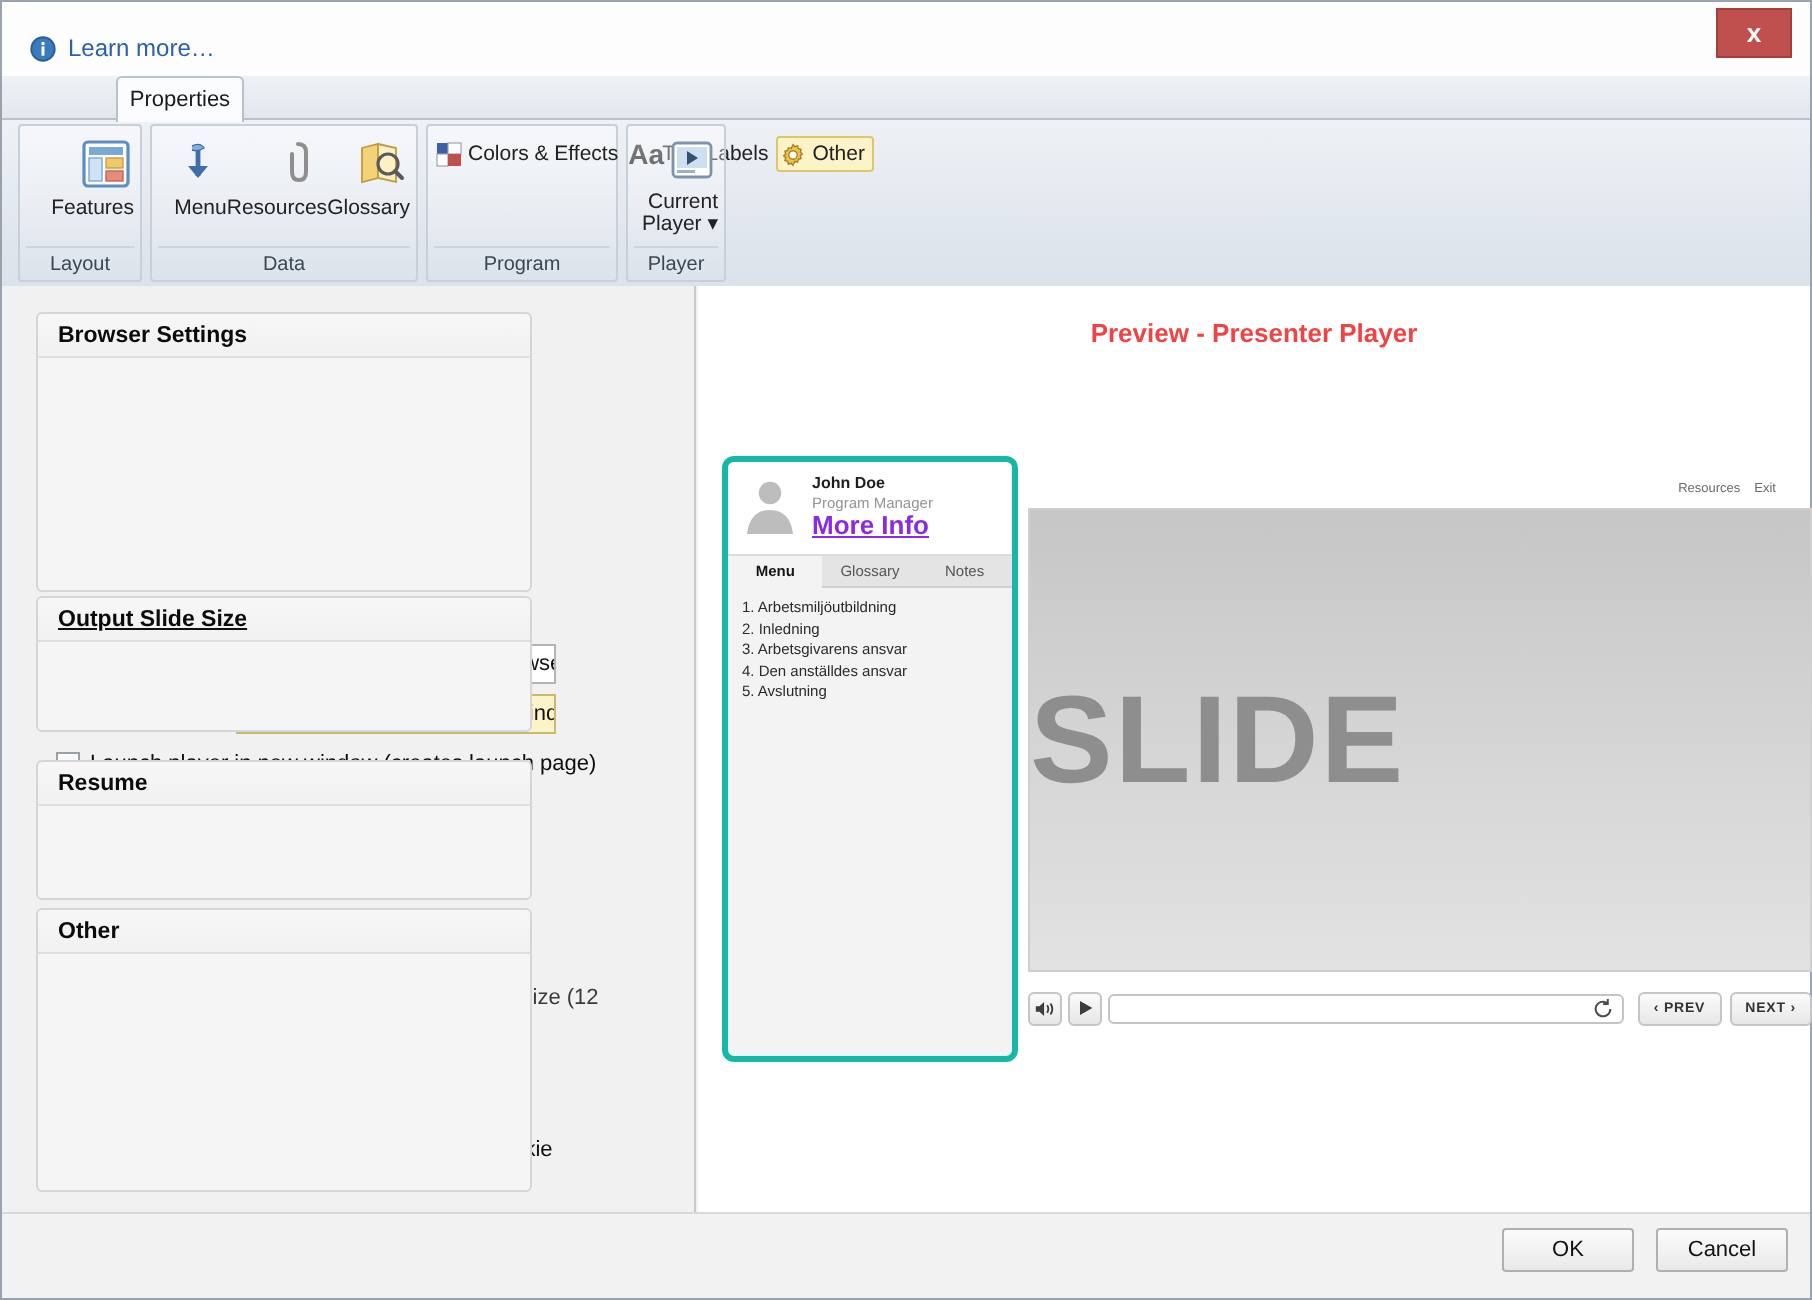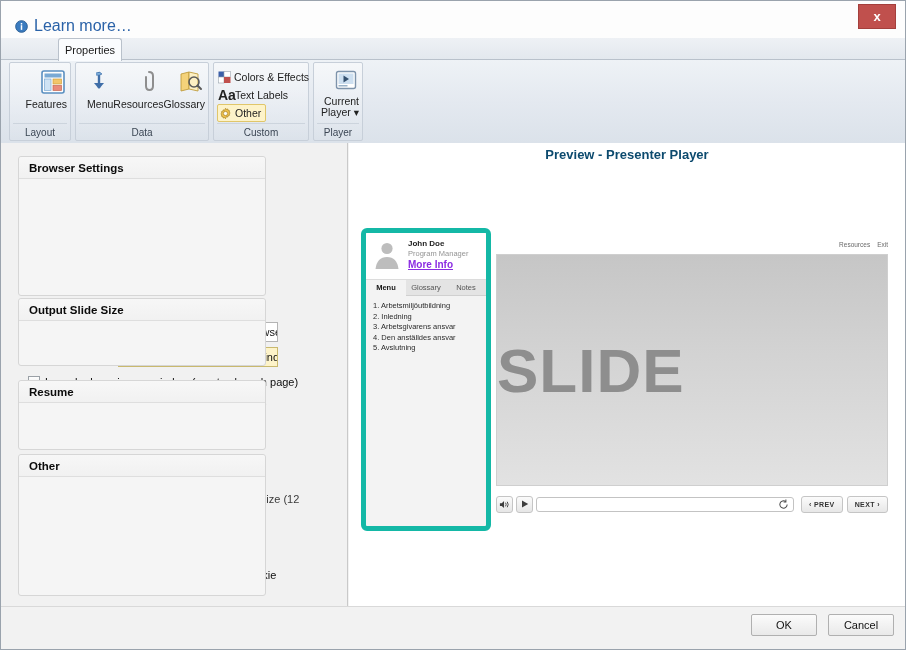--- a/index.html
+++ b/index.html
@@ -192,44 +192,44 @@
   }
   .spin .arrows {
     position:absolute; right:0; top:0; width:12px; height:17px;
     border-left:1px solid #cfcfcf;
     display:flex; flex-direction:column;
   }
   .spin .arrows div { flex:1; display:flex; align-items:center; justify-content:center; font-size:6px; color:#8a8a8a; }
 
   
   .preview-title {
-    position: absolute; left: 0; top: 4px; width: 556px;
-    text-align: center; font-weight: bold; font-size: 13px; color: #0c4a6e;
+    position: absolute; left: 0; top: 16px; width: 556px;
+    text-align: center; font-weight: bold; font-size: 13px; color: #ef4444;
   }
 
   .player {
     position: absolute; left: 12px; top: 85px; width: 531px; height: 313px;
     display: flex;
   }
   .player-left {
-    width: 130px; height: 303px;
+    width: 148px; height: 303px;
     background: #f3f3f3;
-    border: 5px solid #14b8a6;
+    border: 3px solid #14b8a6;
     border-radius: 6px;
     overflow: hidden;
   }
   .profile {
     background: #ffffff; height: 47px; display: flex; align-items: flex-start;
     padding: 6px 5px 0 6px;
     border-bottom: 1px solid #dcdcdc;
   }
   .avatar { width: 30px; height: 30px; flex: none; margin-right: 6px; }
   .p-name { font-size: 8px; font-weight: bold; color: #1d1d1d; line-height: 10px; }
   .p-role { font-size: 7.5px; color: #949494; line-height: 10px; }
-  .p-more { font-size: 10px; color: #8a2be2; text-decoration: underline; font-weight: bold; line-height: 11px; cursor: pointer; }
+  .p-more { font-size: 13px; color: #8a2be2; text-decoration: underline; font-weight: bold; line-height: 11px; cursor: pointer; }
 
   .ptabs { display: flex; height: 16px; background: #e4e4e4; }
   .ptab {
     flex: 1; display: flex; align-items: center; justify-content: center;
     font-size: 7.5px; color: #555; cursor: pointer;
     border-bottom: 1px solid #d0d0d0;
   }
   .ptab.active { background: #f3f3f3; color: #151515; font-weight: bold; border-bottom: 1px solid transparent; }
 
   .menu-list { padding: 5px 4px 0 7px; }
@@ -282,21 +282,21 @@
   
   .footer {
     position: absolute; left: 0; top: 605px; width: 904px; height: 43px;
     background: #f2f2f2;
     border-top: 1px solid #d9d9d9;
   }
   .learn {
     position: absolute; left: 14px; top: 16px;
     display: flex; align-items: center; cursor: pointer;
   }
-  .learn .lk { font-size: 16px; color: #2a62a8; margin-left: 6px; }
+  .learn .lk { font-size: 12px; color: #2a62a8; margin-left: 6px; }
   .dlg-btn {
     position: absolute; top: 613px;
     width: 66px; height: 22px;
     background: linear-gradient(to bottom,#fbfbfb,#e9e9e9);
     border: 1px solid #b0b0b0; border-radius: 2px;
     display: flex; align-items: center; justify-content: center;
     font-size: 11px; color: #121212; cursor: pointer;
   }
   #ok-btn { right: 88px; }
   #cancel-btn { right: 11px; }
@@ -361,21 +361,21 @@
                 <path d="M20.5 17.5 L24 21" stroke="#5a5a5a" stroke-width="2" stroke-linecap="round"></path>
               </svg>
             </span>
             <span class="lbl">Glossary</span>
           </div>
         </div>
         <div class="group-label">Data</div>
       </div>
 
       <div class="group" style="width:96px;">
-        <div class="group-items" style="flex-direction:column;padding-top:3px;">
+        <div class="group-items" style="flex-direction:row;padding-top:3px;">
           <div class="small-btn">
             <span>
               <svg width="13" height="13" viewBox="0 0 13 13">
                 <rect x="0.5" y="0.5" width="5.5" height="5.5" fill="#3b5fa8"></rect>
                 <rect x="6" y="0.5" width="6.5" height="5.5" fill="#ffffff" stroke="#9aa3ad" stroke-width=".6"></rect>
                 <rect x="0.5" y="6" width="5.5" height="6" fill="#ffffff" stroke="#9aa3ad" stroke-width=".6"></rect>
                 <rect x="6" y="6" width="6.5" height="6" fill="#c0504d"></rect>
               </svg>
             </span>
             <span class="lbl">Colors &amp; Effects</span>
@@ -387,21 +387,21 @@
           <div class="small-btn selected">
             <span style="margin-left:1px;">
               <svg width="13" height="13" viewBox="0 0 16 16">
                 <path d="M8 1.6 l1.1 1.3 1.7-.5 .5 1.7 1.7 .5-.5 1.7 1.3 1.1-1.3 1.1 .5 1.7-1.7 .5-.5 1.7-1.7-.5L8 14.4 6.9 13.1l-1.7 .5-.5-1.7-1.7-.5 .5-1.7L2.2 8.5 3.5 7.4 3 5.7l1.7-.5 .5-1.7 1.7 .5z" fill="#f0c14b" stroke="#a07c20" stroke-width=".8"></path>
                 <circle cx="8" cy="8" r="2.6" fill="#fdfbf3" stroke="#a07c20" stroke-width=".8"></circle>
               </svg>
             </span>
             <span class="lbl">Other</span>
           </div>
         </div>
-        <div class="group-label">Custom</div>
+        <div class="group-label">Program</div>
       </div>
 
       <div class="group" style="width:50px;">
         <div class="group-items">
           <div class="big-btn two-line" style="width:44px;">
             <span>
               <svg width="26" height="26" viewBox="0 0 26 26">
                 <rect x="3.5" y="3.5" width="19" height="17" rx="2" fill="#ffffff" stroke="#7d93ab" stroke-width="1.4"></rect>
                 <rect x="5.5" y="5.5" width="15" height="10.5" fill="#cddff0"></rect>
                 <path d="M10.5 7.5 L16 11 L10.5 14.5 Z" fill="#34506e"></path>
@@ -447,21 +447,21 @@
       </div>
       <div class="cbrow" style="left:51px;top:253px;">
         <span class="cb dis"></span>
         <span class="cb-label dis">Display window with no browser controls</span>
       </div>
       <div class="cbrow" style="left:51px;top:274px;">
         <span class="cb dis"></span>
         <span class="cb-label dis">Allow user to resize browser</span>
       </div>
 
-      <div class="gbox" style="top:155px;height:68px;">
+      <div class="gbox" style="top:155px;height:68px;text-decoration:underline;">
         <div class="gbox-title">Output Slide Size</div>
       </div>
       <div class="cbrow" style="left:27px;top:325px;">
         <span class="rb on"></span>
         <span class="rb-label">Use a fixed width of 720 pixels</span>
       </div>
       <div class="cbrow" style="left:27px;top:346px;">
         <span class="rb"></span>
         <span class="rb-label">Scale to</span>
         <span class="spin" style="margin-left:7px;">

